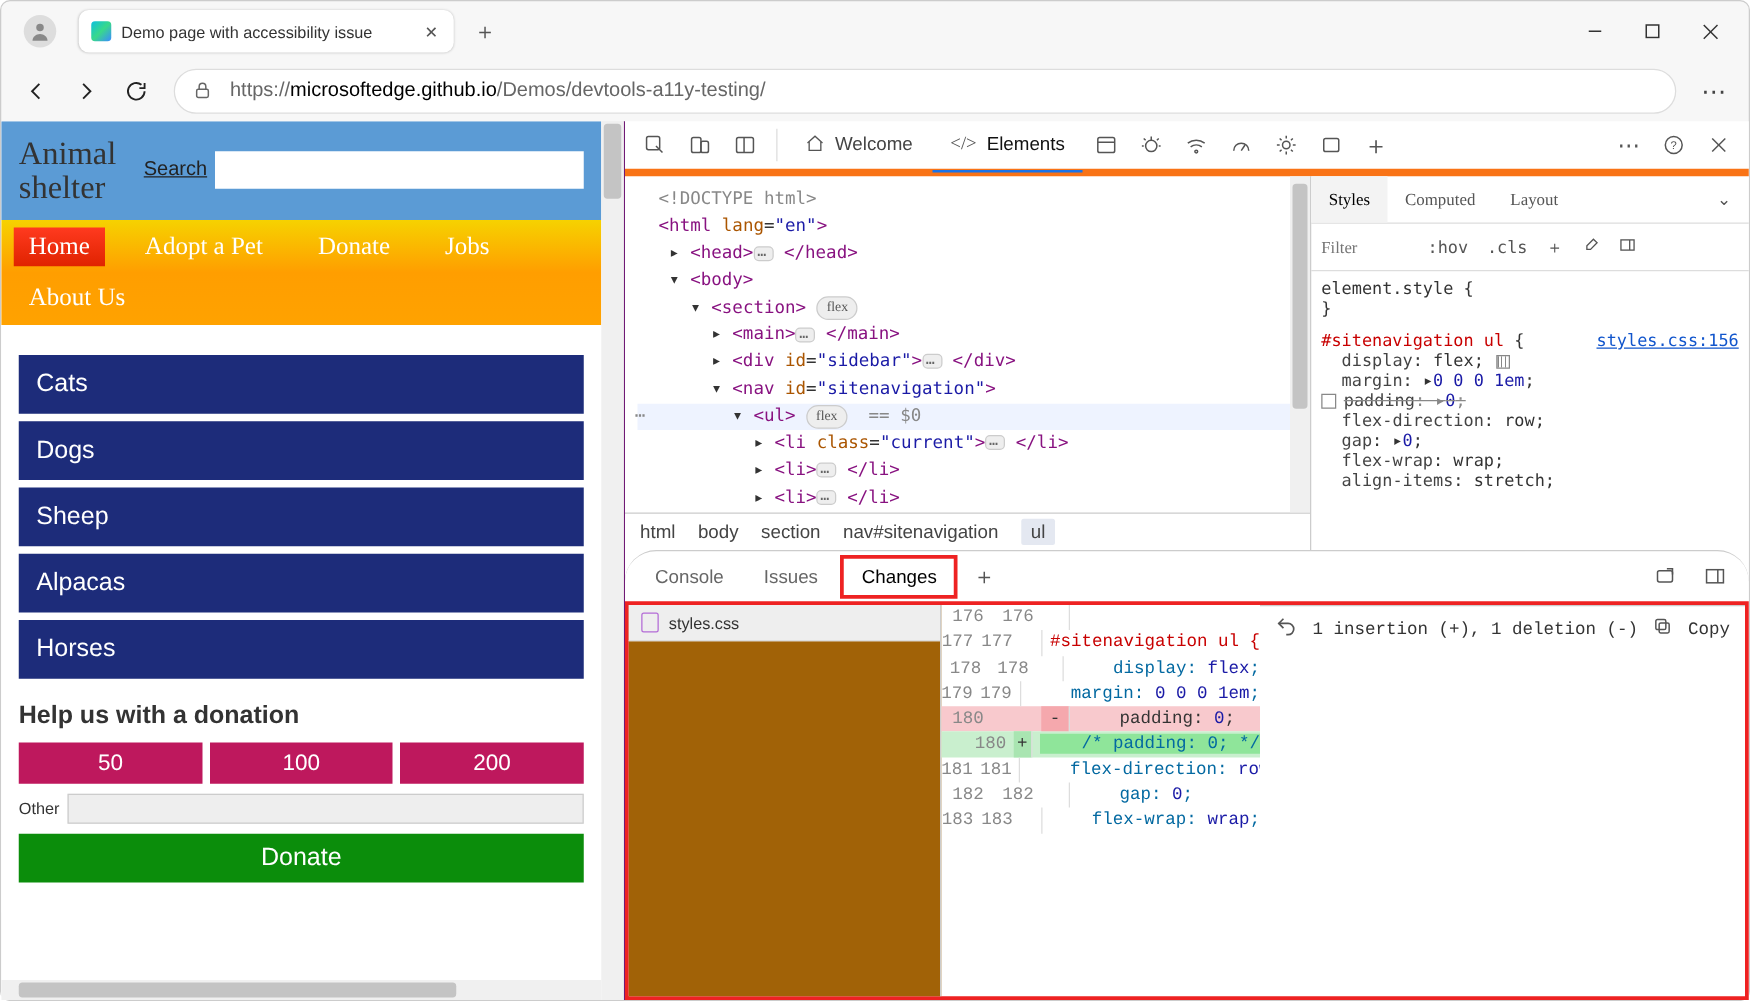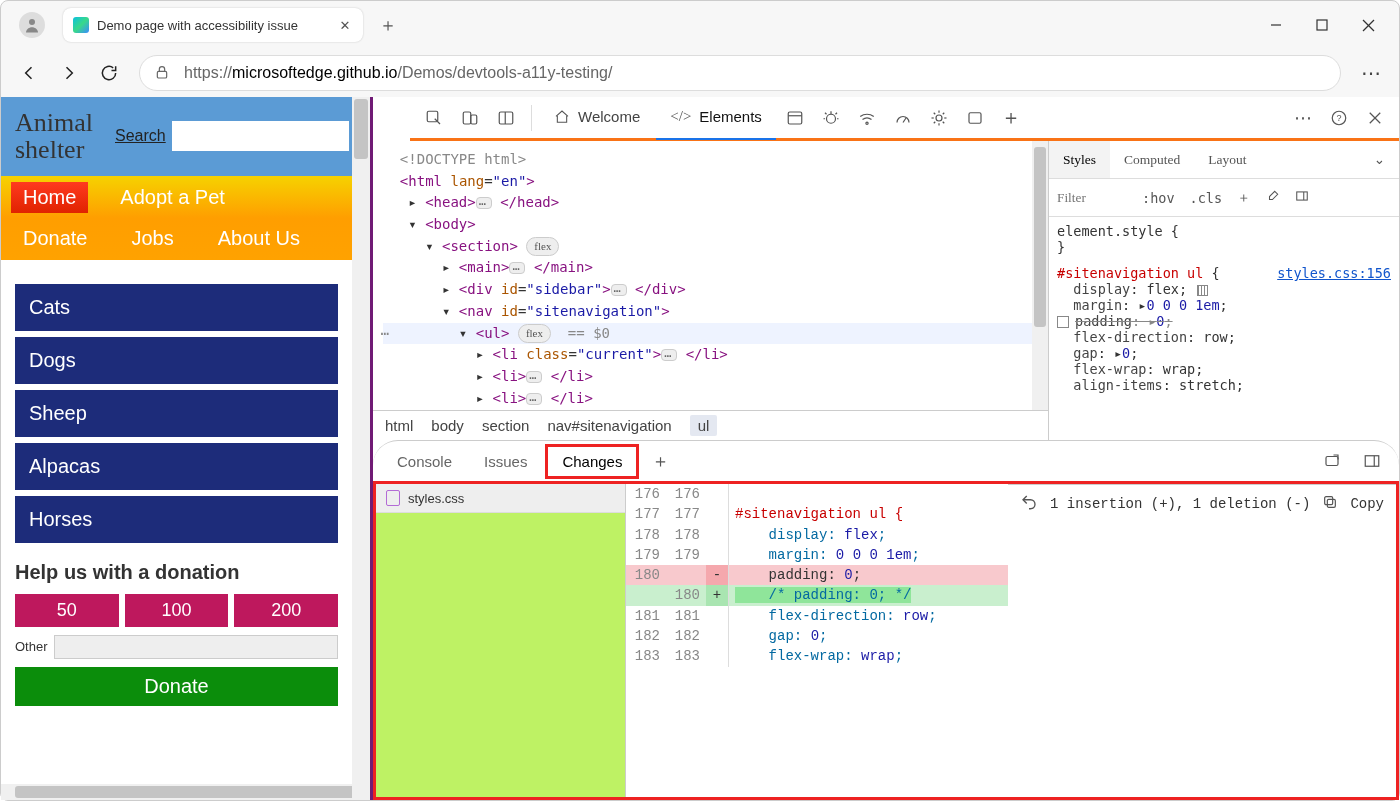--- a/index.html
+++ b/index.html
@@ -19,45 +19,45 @@
   
   .toolbar{display:flex;align-items:center;height:48px;padding:0 10px;gap:4px;}
   .tbtn{width:36px;height:36px;display:flex;align-items:center;justify-content:center;cursor:pointer;color:#333;}
   .addr{flex:1;display:flex;align-items:center;background:#fff;border:1px solid #ddd;border-radius:20px;height:36px;padding:0 14px;margin:0 8px;}
   .addr .lock{color:#666;margin-right:14px;}
   .addr .url{font-size:16px;color:#666;}
   .addr .url .dark{color:#000;}
   
   .content{flex:1;display:flex;min-height:0;}
   
-  .page-wrap{width:372px;border-right:3px solid #701a75; position:relative; display:flex;}
+  .page-wrap{width:499px;border-right:1px solid #701a75; position:relative; display:flex;}
   .page-scroll-gutter{width:18px;background:#f0f0f0;display:flex;flex-direction:column;align-items:center;}
   .page-thumb-v{width:14px;height:60px;background:#c4c4c4;border-radius:3px;margin-top:2px;}
   .page{flex:1;background:#fff;overflow:hidden;position:relative;display:flex;flex-direction:column;}
   .header-blue{background:#5b9bd5;color:#333;padding:12px 14px;display:flex;align-items:center;gap:6px;font-size:26px;}
   .header-blue .logo{display:flex;flex-direction:column;line-height:1.05;font-family:"Segoe UI Light","Segoe UI";}
   .searchlabel{font-size:16px;color:#222;margin-left:16px;text-decoration:underline;}
   .searchinput{flex:1;height:30px;background:#fff;border:none;}
   .navbar{background:linear-gradient(180deg,#f6d200,#ff9e00,#ffa200);padding:6px 10px;display:flex;flex-wrap:wrap;gap:10px 20px;font-size:20px;color:#fff;}
-  .navitem{padding:4px 12px;cursor:pointer;}
+  .navitem{padding:4px 12px;cursor:pointer;font-family:Liberation Serif, serif;}
   .navitem.current{background:linear-gradient(180deg,#ff3a1f,#e02300);}
   .sidecats{padding:24px 14px;background:#fff;}
   .catbtn{display:block;background:#1d2c7a;color:#fff;font-size:20px;padding:12px 14px;margin-bottom:6px;cursor:pointer;}
   .donation-head{font-size:20px;font-weight:600;margin:18px 0 10px;}
   .don-row{display:flex;gap:6px;}
   .don-btn{flex:1;background:#be185d;color:#fff;text-align:center;padding:6px 0;cursor:pointer;font-size:18px;}
   .other-row{display:flex;align-items:center;margin-top:8px;gap:6px;}
   .other-row input{flex:1;height:24px;background:#eee;border:1px solid #ccc;}
   .donate-btn{width:100%;background:#0b8d0b;color:#fff;text-align:center;padding:8px 0;font-size:20px;margin-top:8px;cursor:pointer;}
   .hscroll{position:absolute;left:0;right:0;bottom:0;height:16px;background:#f0f0f0;}
   .hscroll .hth{position:absolute;left:14px;top:2px;height:12px;width:350px;background:#c4c4c4;border-radius:3px;}
 
   
   .devtools{flex:1;display:flex;flex-direction:column;background:#fff;min-width:0;}
-  .dt-top{height:44px;border-bottom:3px solid #f97316;display:flex;align-items:center;padding:0 7px;gap:2px;margin-left:37px;}
+  .dt-top{height:44px;border-bottom:6px solid #f97316;display:flex;align-items:center;padding:0 7px;gap:2px;}
   .dticon{width:34px;height:34px;display:flex;align-items:center;justify-content:center;color:#555;cursor:pointer;}
   .dticon svg{width:18px;height:18px;stroke:#555;fill:none;stroke-width:1.6;}
   .vdiv{width:1px;height:26px;background:#ddd;margin:0 6px;}
   .dt-tab{height:44px;display:flex;align-items:center;padding:0 14px;gap:8px;font-size:15px;color:#444;cursor:pointer;border-bottom:2px solid transparent;}
   .dt-tab.active{border-bottom-color:#1a73e8;color:#111;}
   .dt-top .right{margin-left:auto;display:flex;align-items:center;gap:2px;}
   
   .dt-main{flex:1;display:flex;min-height:0;}
   .dom-panel{flex:1;display:flex;flex-direction:column;min-width:0;border-right:1px solid #ccc;}
   .dom-tree{flex:1;overflow:hidden;padding:8px 4px 8px 10px;font-family:Consolas,Menlo,monospace;font-size:14px;position:relative;}
@@ -92,21 +92,21 @@
   .strike{text-decoration:line-through;color:#888;}
   .cb{display:inline-block;width:12px;height:12px;border:1.5px solid #888;vertical-align:-2px;margin-right:6px;}
   .swatch{display:inline-block;width:11px;height:11px;vertical-align:-2px;margin:0 2px;}
   
   .drawer{border-top:1px solid #ccc;display:flex;flex-direction:column;height:360px;border-radius:25px;}
   .dr-tabs{height:40px;display:flex;align-items:center;padding:0 10px;gap:4px;}
   .dr-tab{padding:6px 14px;font-size:15px;color:#666;cursor:pointer;}
   .dr-tab.active{border:3px solid #e22;color:#000;background:#fff;}
   .dr-tabs .right{margin-left:auto;display:flex;gap:6px;}
   .dr-body{flex:1;display:flex;border:3px solid #e22;border-top:3px solid #e22;min-height:0;}
-  .filelist{width:250px;border-right:1px solid #ccc;background:#bef264;}
+  .filelist{width:250px;border-right:1px solid #ccc;background:#a16207;}
   .fileitem{background:#eee;padding:6px 10px;display:flex;align-items:center;gap:8px;border-bottom:1px solid #ddd;}
   .fileicon{width:14px;height:16px;border:1.5px solid #b36bd6;border-radius:2px;position:relative;}
   .diff{flex:1;display:flex;min-width:0;font-family:Liberation Mono, monospace;font-size:14px;}
   .diff-lines{flex:1;overflow:hidden;}
   .dl{display:flex;white-space:pre;line-height:1.45;}
   .ln{width:40px;text-align:right;padding-right:6px;color:#888;}
   .gut{width:22px;text-align:center;}
   .code{flex:1;padding-left:6px;border-left:1px solid #ddd;}
   .minus{background:#f8c9cd;}
   .minus .gut{background:#f5a8ad;}

